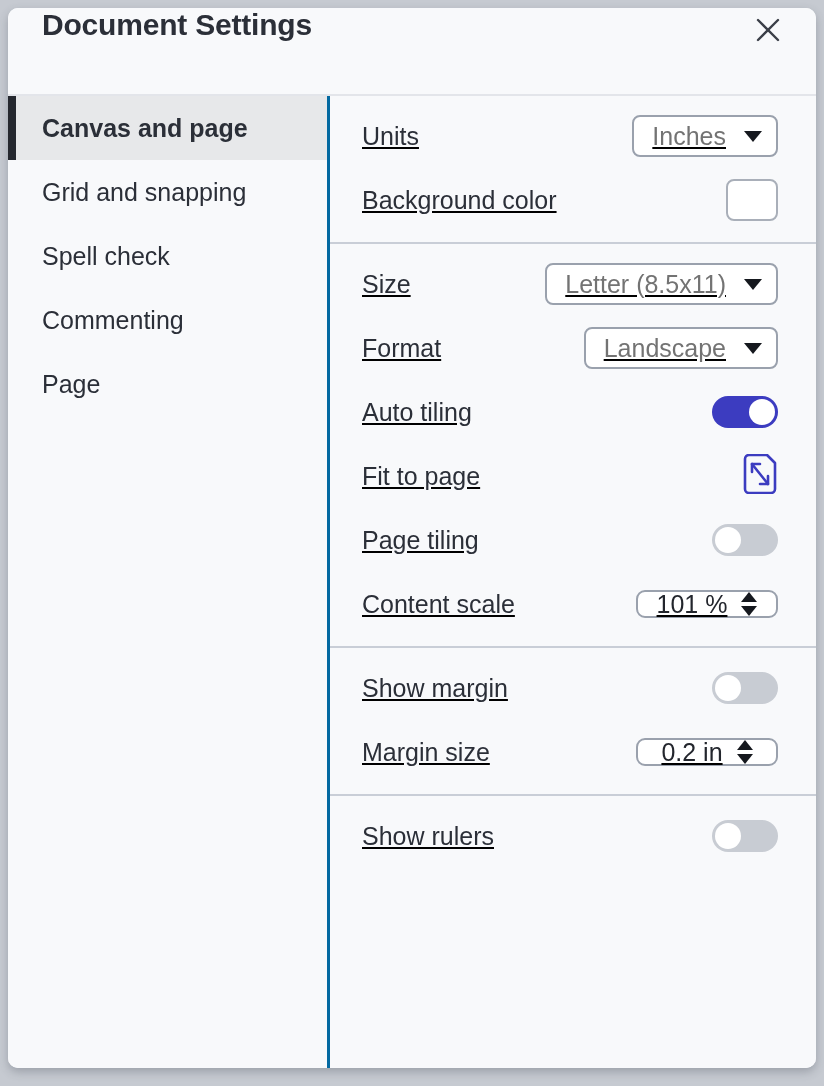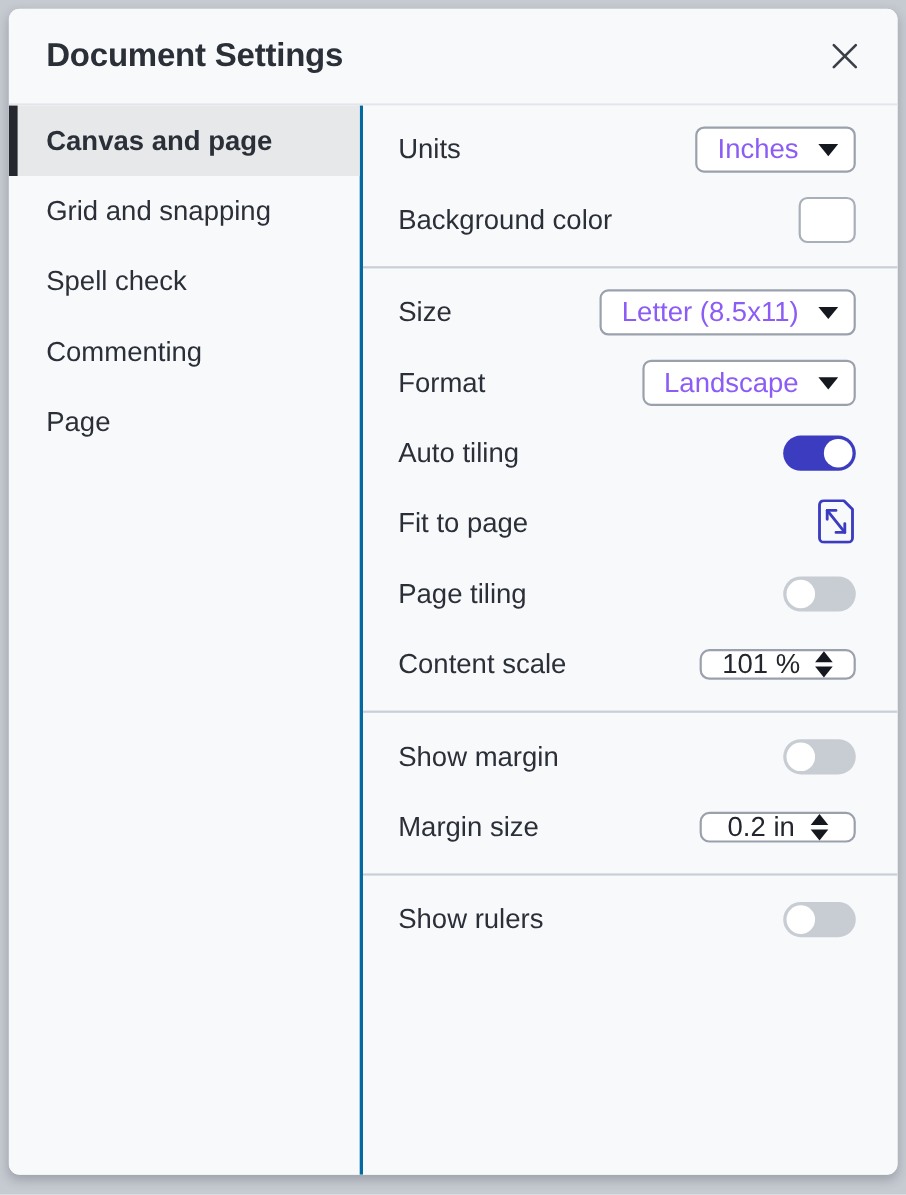--- a/index.html
+++ b/index.html
@@ -27,21 +27,20 @@
     overflow: hidden;
     display: flex;
     flex-direction: column;
   }
 
   
   .header {
     height: 88px;
     flex: 0 0 88px;
     display: flex;
-    align-items: center;
     justify-content: space-between;
     padding: 0 26px 0 34px;
     box-sizing: border-box;
     border-bottom: 2px solid #e3e5ea;
     background: #f8f9fb;
   }
   .dialog-title {
     font-size: 30px;
     font-weight: bold;
     color: #2b2f38;
@@ -105,20 +104,21 @@
   .content {
     flex: 1 1 auto;
     background: #f8f9fb;
     display: flex;
     flex-direction: column;
     min-width: 0;
   }
   .group {
     padding: 8px 0 10px 0;
     border-bottom: 2px solid #c9ced7;
+    text-decoration: underline;
   }
   .group.last { border-bottom: none; flex: 1 1 auto; }
 
   .row {
     height: 64px;
     display: flex;
     align-items: center;
     padding: 0 38px 0 32px;
     box-sizing: border-box;
   }
@@ -143,21 +143,21 @@
     border-radius: 8px;
     display: flex;
     align-items: center;
     padding: 0 14px 0 18px;
     box-sizing: border-box;
     cursor: pointer;
     gap: 18px;
   }
   .select-value {
     font-size: 25px;
-    color: #8b5cf6;
+    color: #737373;
     white-space: nowrap;
   }
   .caret {
     width: 0;
     height: 0;
     border-left: 9px solid transparent;
     border-right: 9px solid transparent;
     border-top: 11px solid #15181e;
     flex: 0 0 auto;
   }

